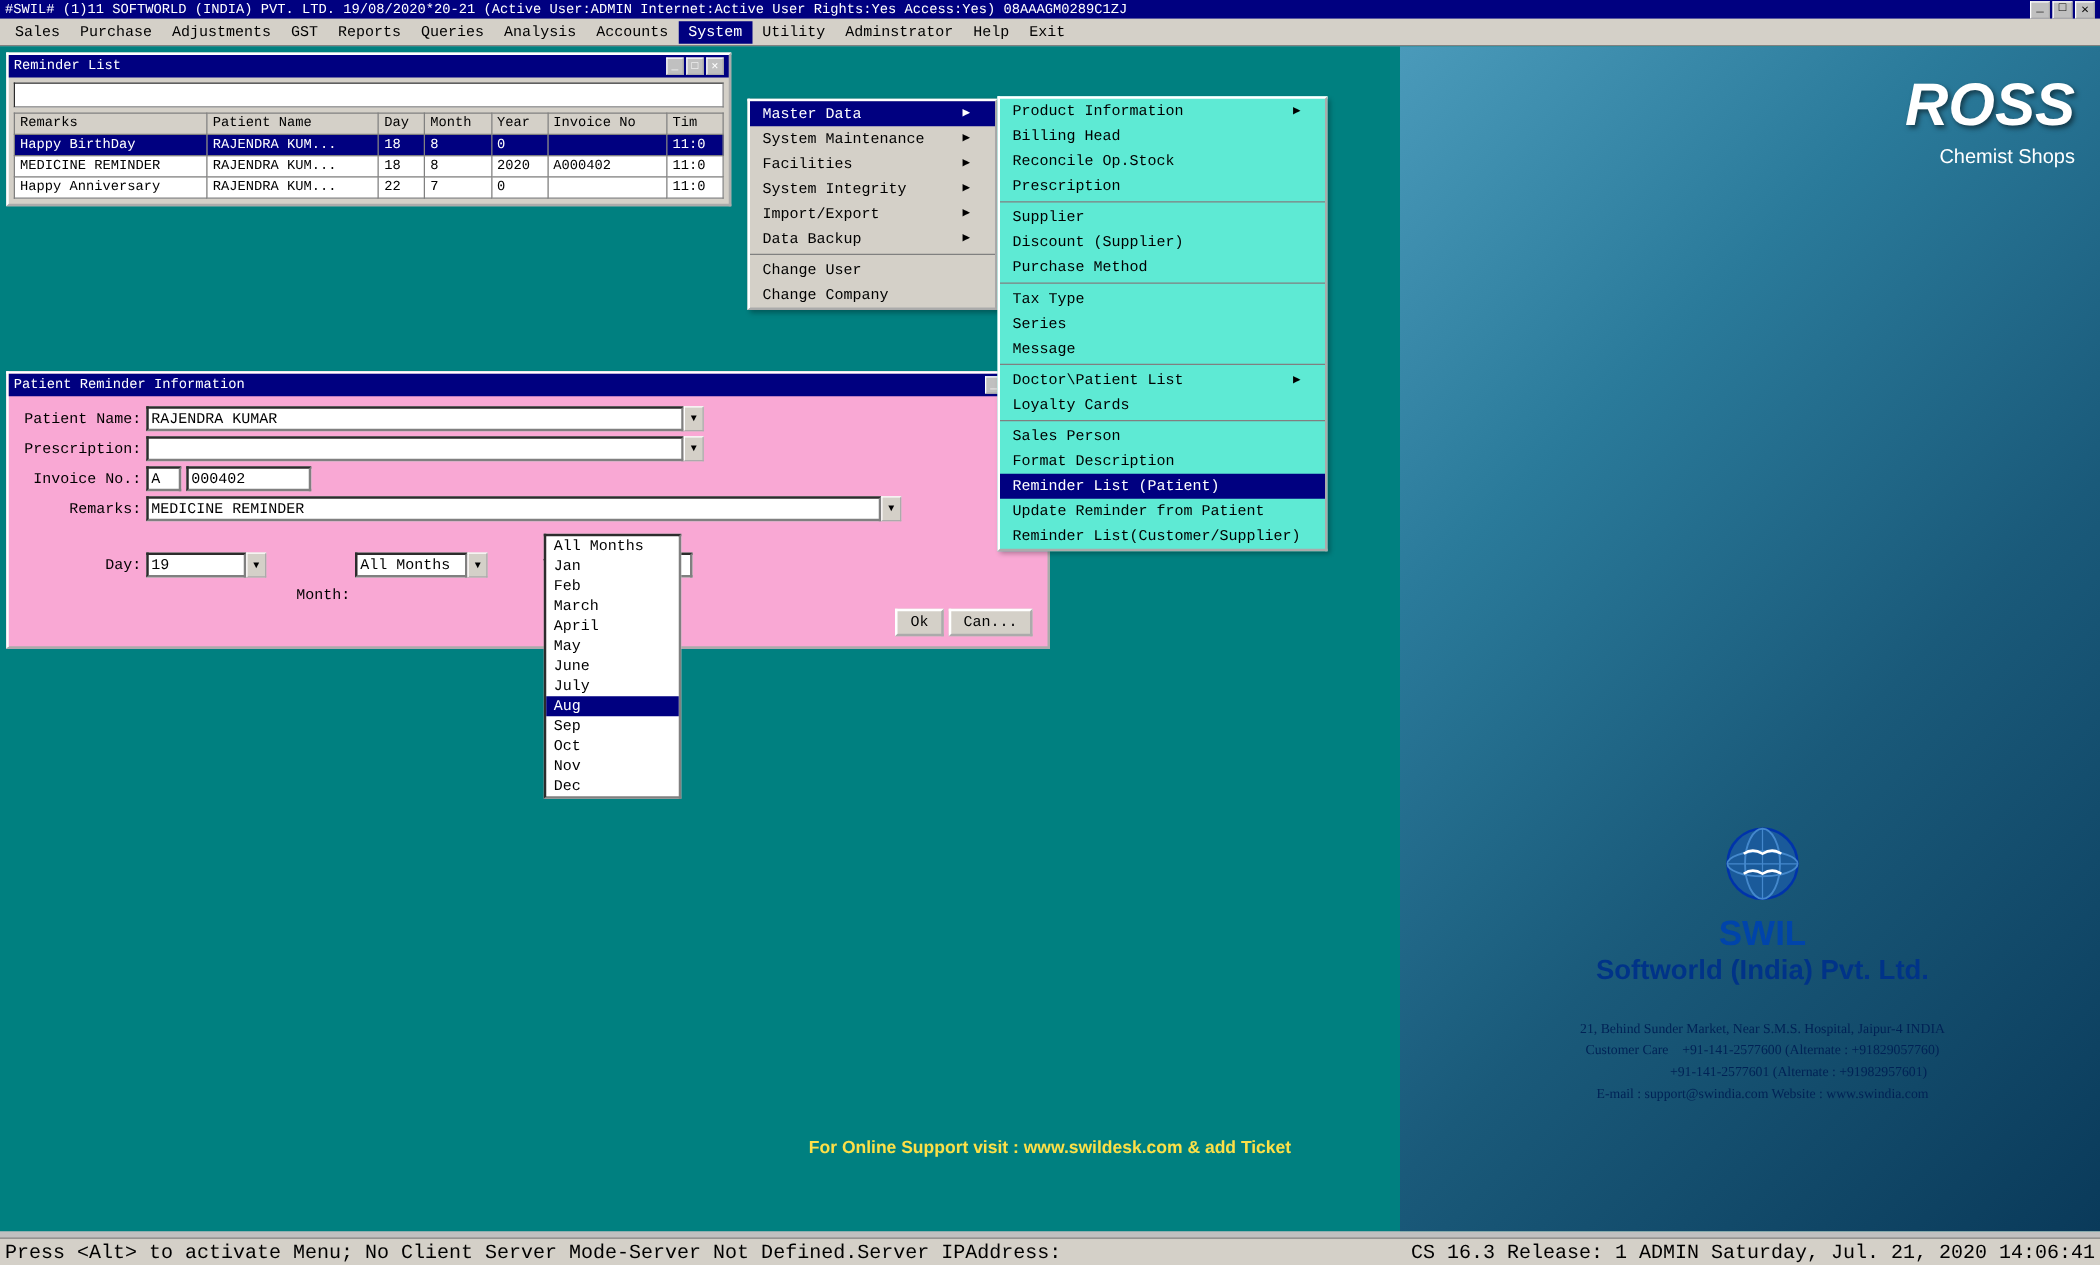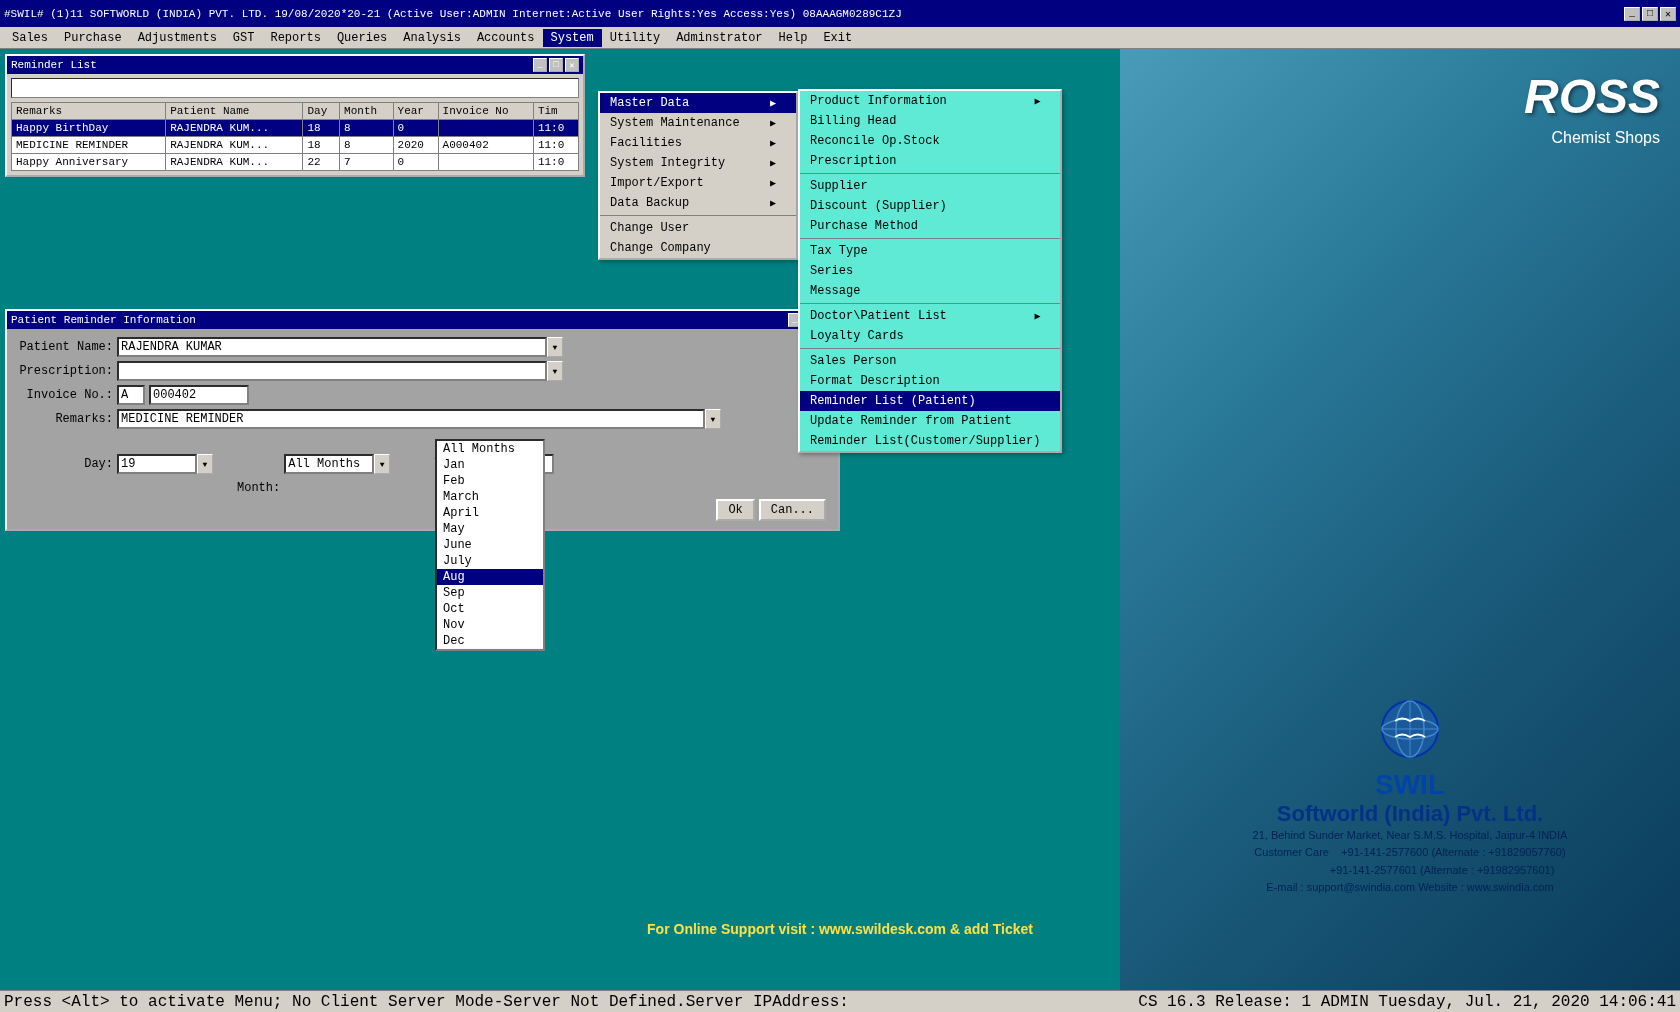--- a/index.html
+++ b/index.html
@@ -10,21 +10,21 @@
       width: 1680px;
       height: 1012px;
       overflow: hidden;
       position: relative;
     }
 
     
     #title-bar {
       background: #000080;
       color: white;
-      height: 27px;
+      height: 15px;
       display: flex;
       align-items: center;
       padding: 0 4px;
       font-size: 11px;
       justify-content: space-between;
     }
     #title-bar-left { display: flex; align-items: center; gap: 6px; }
     #title-bar-right { display: flex; gap: 2px; }
     .title-btn {
       background: #c0c0c0;
@@ -121,21 +121,22 @@
     #swil-subtitle {
       font-size: 22px;
       font-weight: bold;
       color: #003388;
       font-family: Arial, sans-serif;
     }
     #swil-address {
       font-size: 11px;
       color: #002255;
       line-height: 1.6;
-      font-family: Liberation Sans, sans-serif;
+      font-family: Liberation Serif, serif;
+      margin-top: 26px;
     }
     #online-support {
       position: absolute;
       bottom: 60px;
       left: 50%;
       transform: translateX(-50%);
       font-size: 14px;
       font-weight: bold;
       color: #fde047;
       font-family: Arial, sans-serif;
@@ -203,21 +204,21 @@
     }
     .data-table tr.selected td { background: #000080; color: white; }
     .data-table tr:not(.selected) td { background: white; }
 
     
     #patient-reminder-window {
       position: absolute;
       top: 260px;
       left: 5px;
       width: 835px;
-      background: #a3a3a3;
+      background: #f9a8d4;
       border: 2px outset #ffffff;
       z-index: 20;
     }
     .form-row {
       display: flex;
       align-items: center;
       margin: 4px 2px;
       gap: 4px;
     }
     .form-label {
@@ -617,14 +618,14 @@
     </div>
     <div class="submenu-item">
       <span>Reminder List(Customer/Supplier)</span>
     </div>
   </div>
 
 </div>
 
 <div id="status-bar">
   <div id="status-left">Press &lt;Alt&gt; to activate Menu; No Client Server Mode-Server Not Defined.Server IPAddress:</div>
-  <div id="status-right">CS 16.3 Release: 1 ADMIN  Tuesday, Jul. 21, 2020  14:06:41</div>
+  <div id="status-right">CS 16.3 Release: 1 ADMIN  Saturday, Jul. 21, 2020  14:06:41</div>
 </div>
 
 </body></html>

